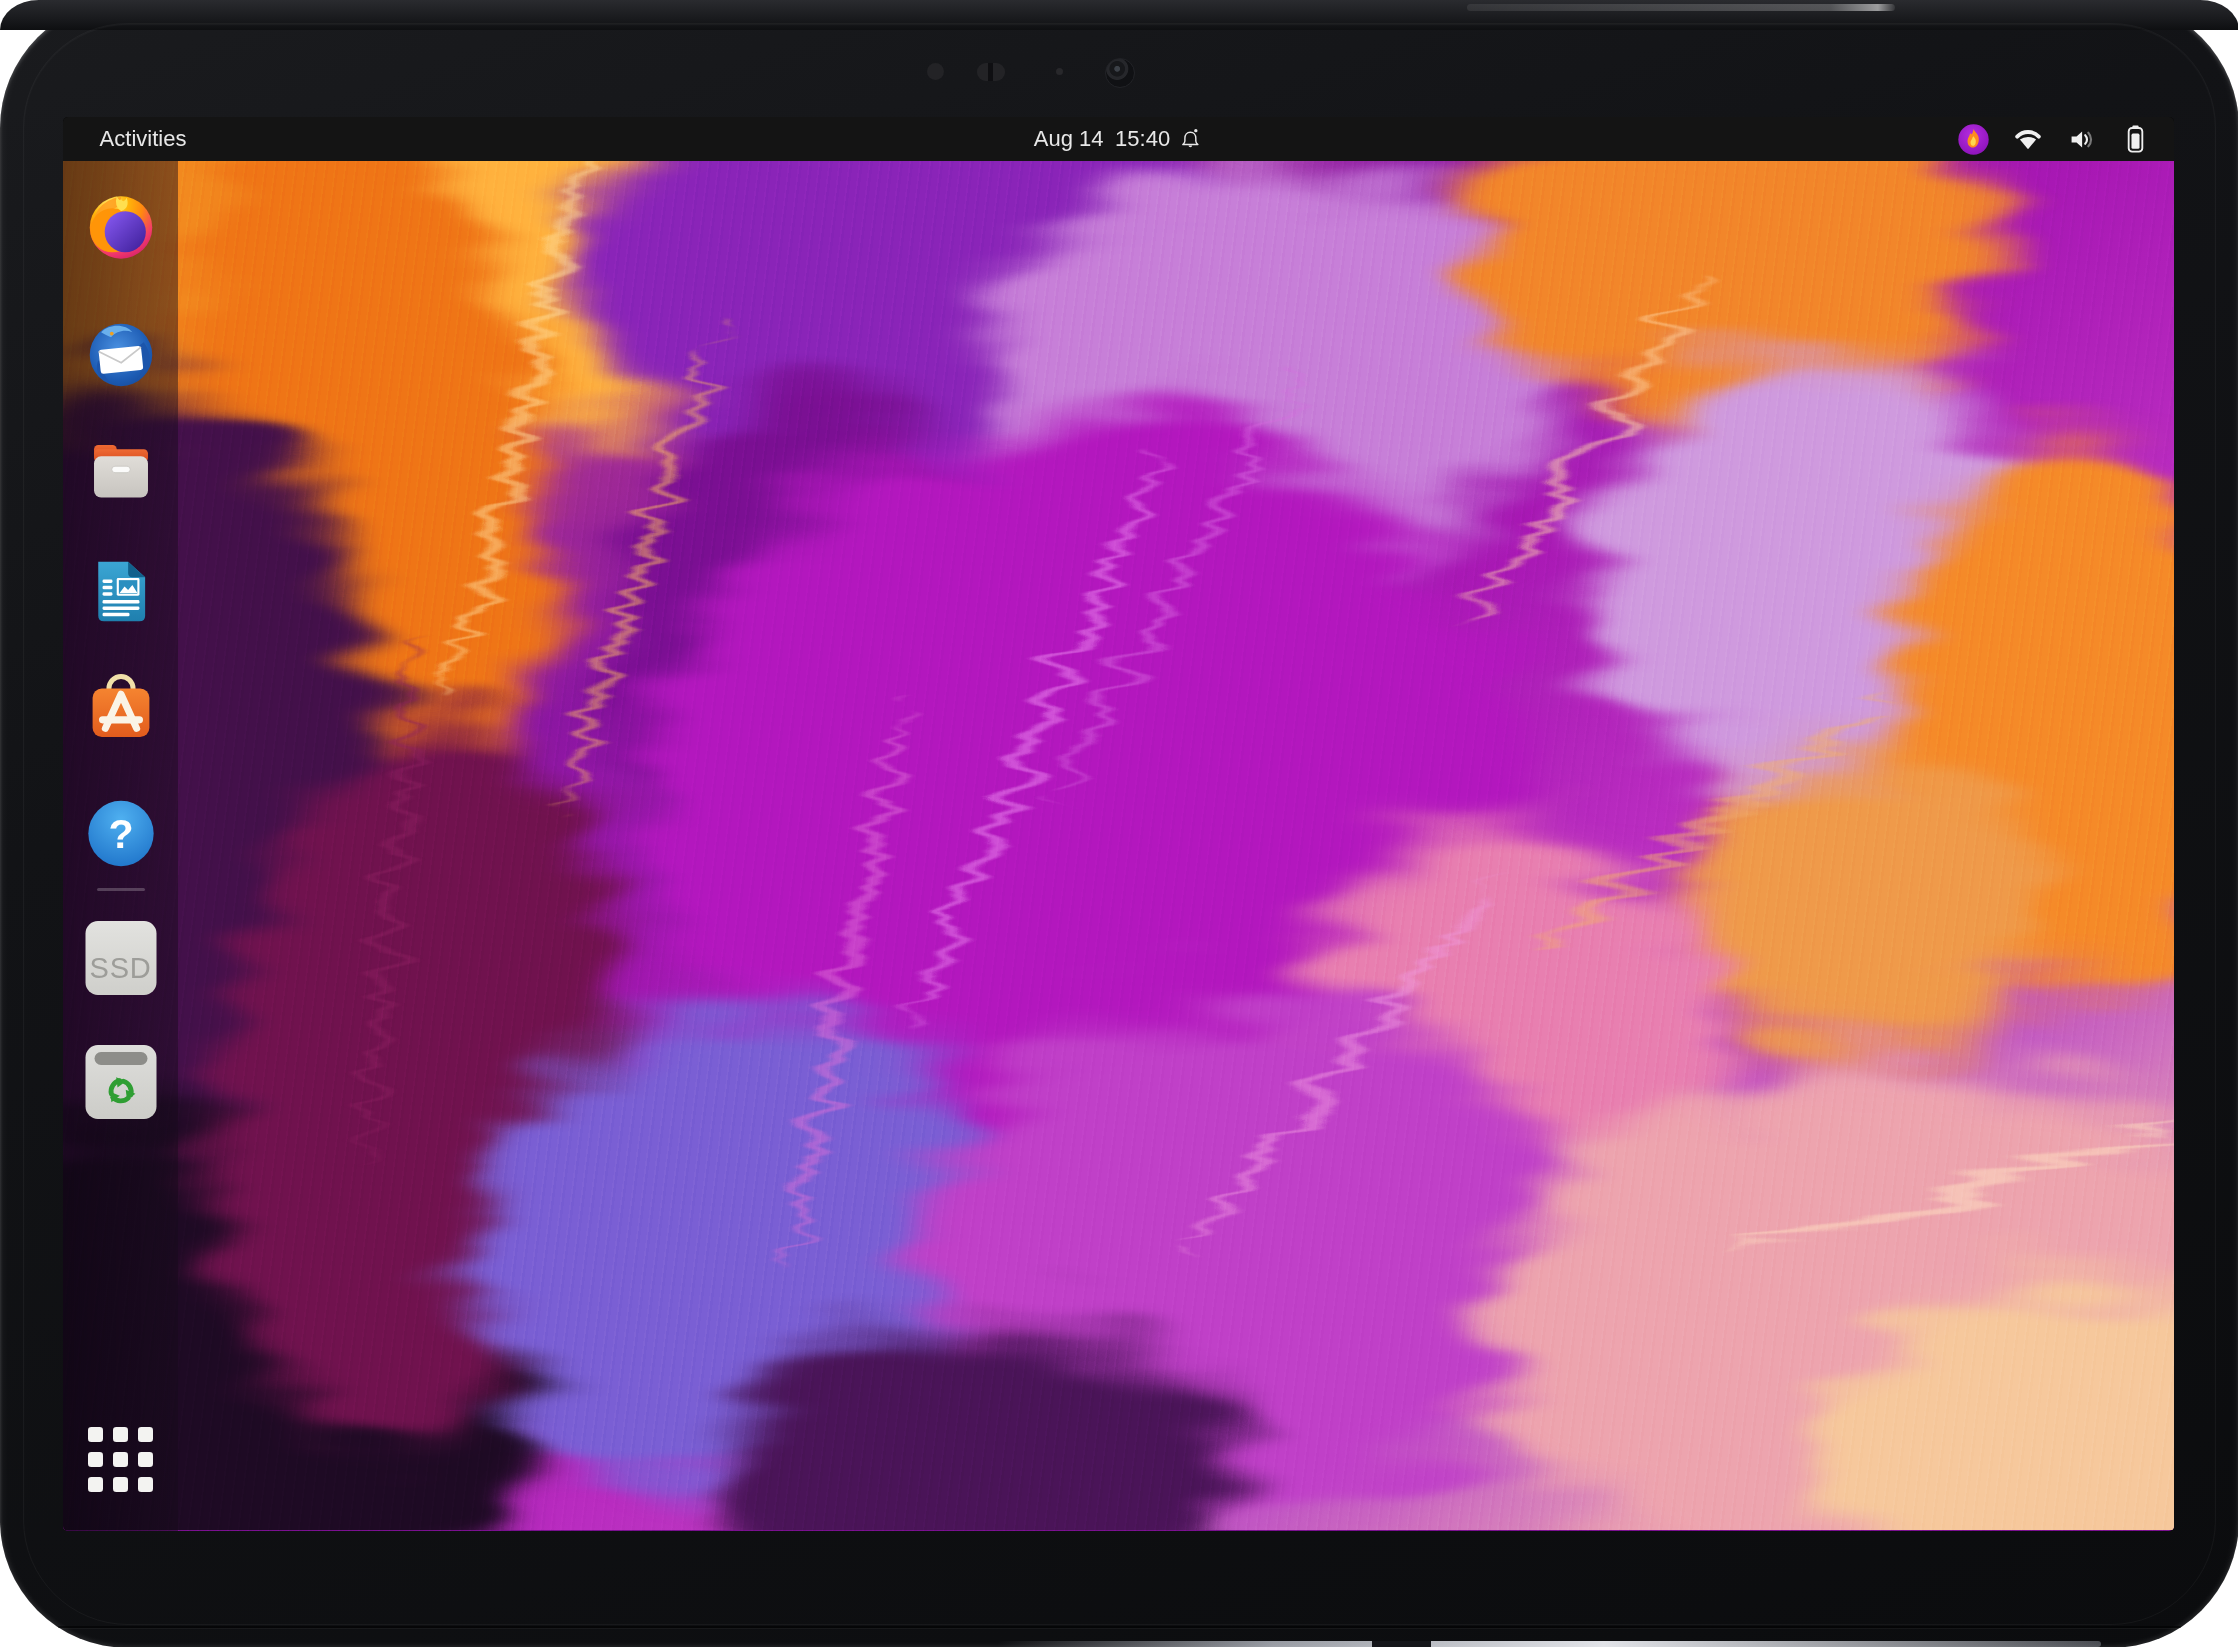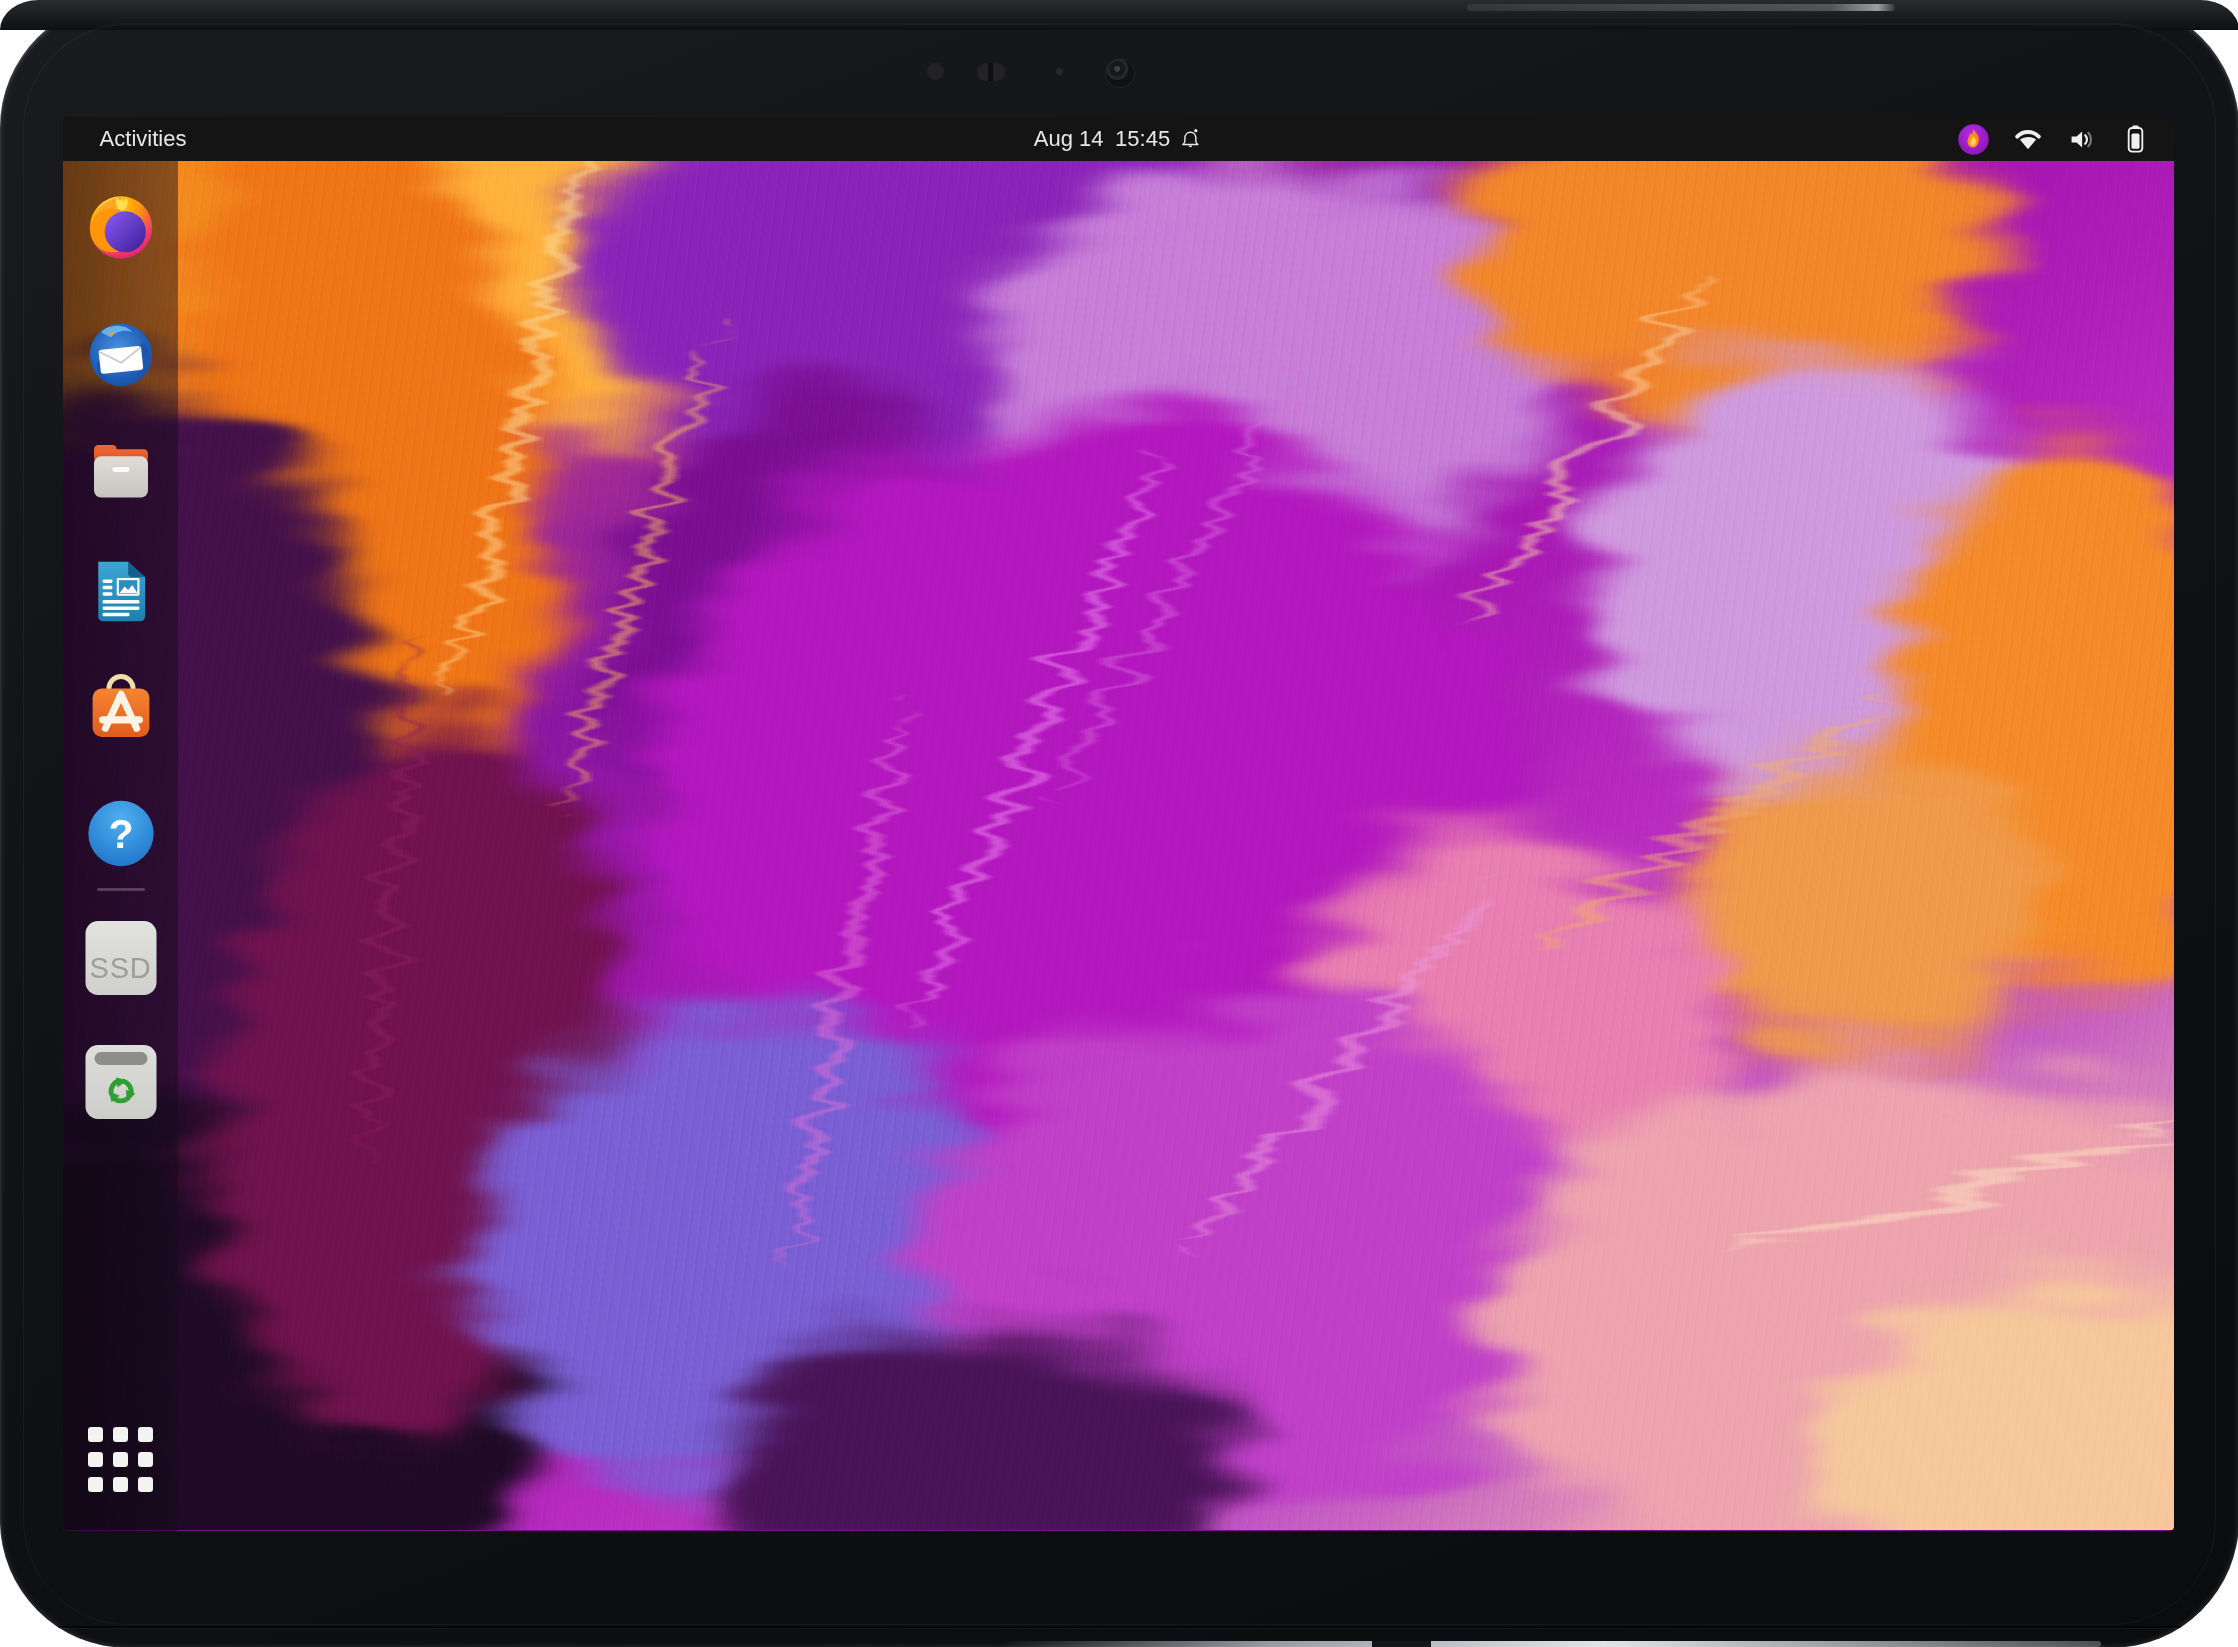--- a/index.html
+++ b/index.html
@@ -73,21 +73,21 @@
     <div class="sensor s-cam"></div>
     <div class="ridge"></div>
 
     <div class="screen">
 
       <div class="topbar">
         <span class="activities">Activities</span>
         <div class="clock">
           <span class="dt">
             <span>Aug 14</span>
-            <span>15:45</span>
+            <span>15:40</span>
           </span>
           <svg width="26" height="26" viewBox="0 0 100 100">
             <path d="M50,24 C37,24 29,34 29,47 V58 C29,64 25,68 21,71 H79 C75,68 71,64 71,58 V47 C71,34 63,24 50,24 Z" fill="none" stroke="#e8e8e8" stroke-width="5.5" stroke-linejoin="round"></path>
             <path d="M43,75 a7,7 0 0 0 14,0 Z" fill="#e8e8e8"></path>
             <circle cx="71" cy="18" r="6.5" fill="#e8e8e8"></circle>
           </svg>
         </div>
         <div class="tray">
           <svg width="33" height="33" viewBox="0 0 100 100">
             <defs>

